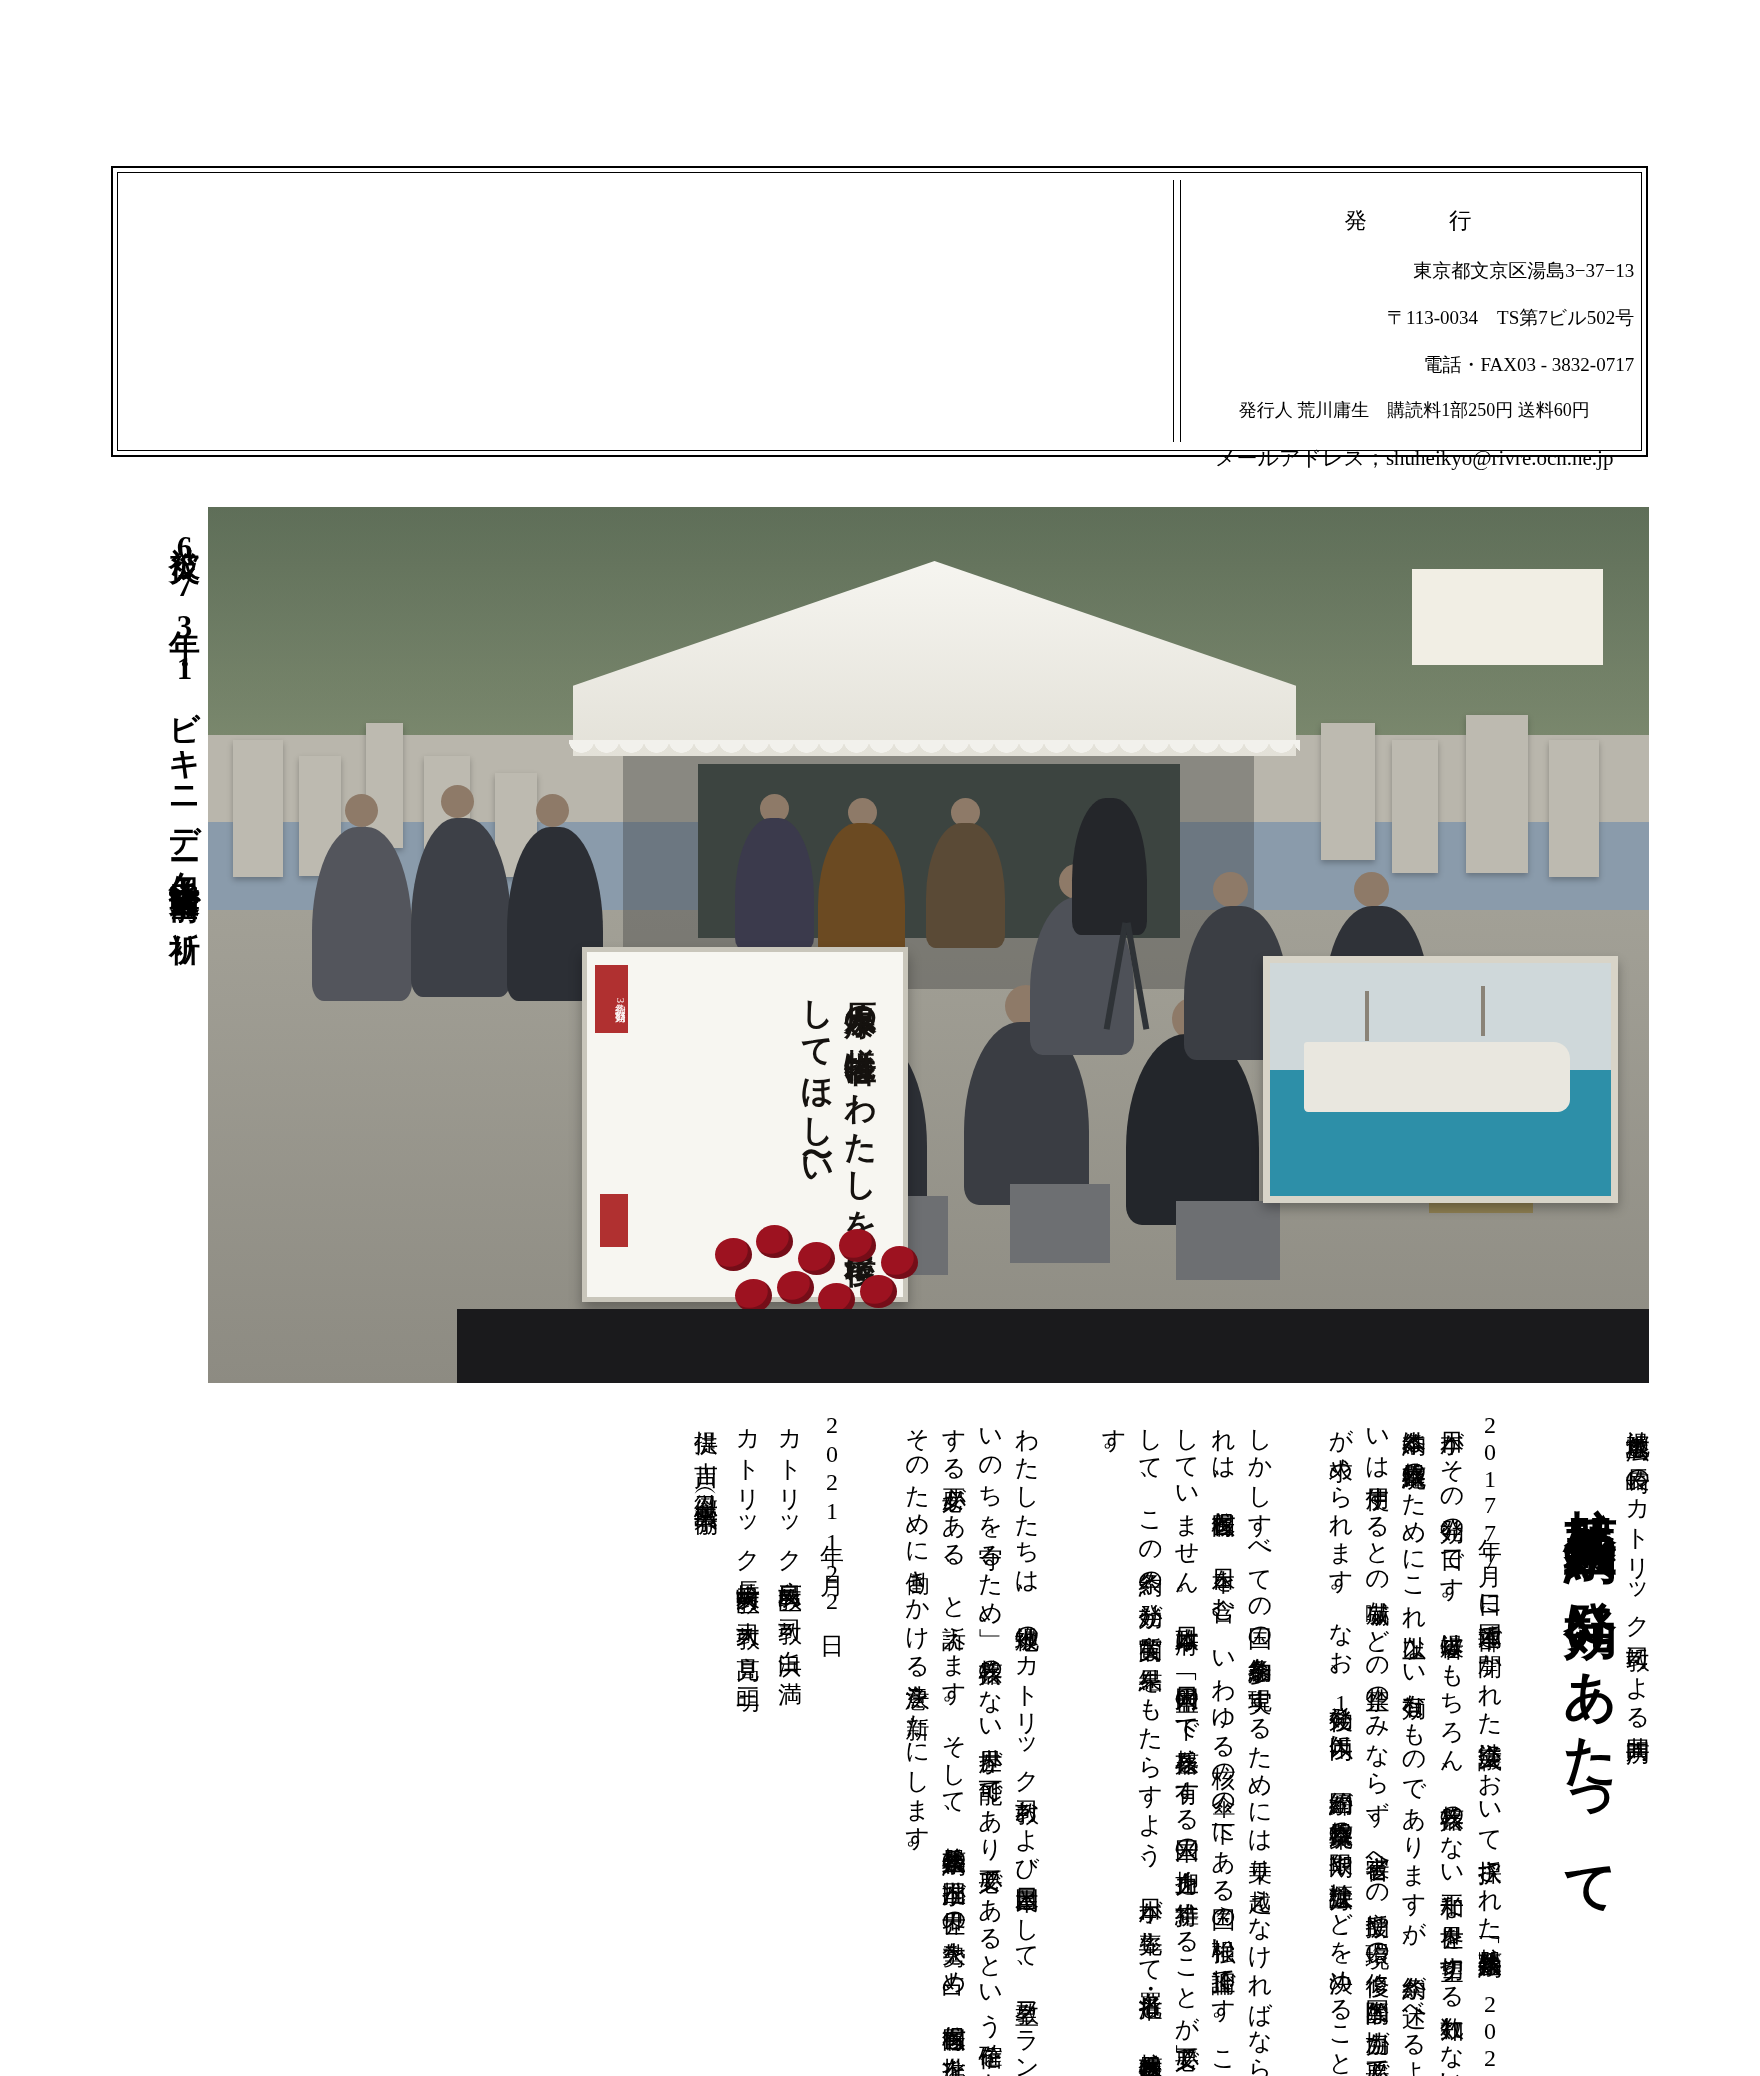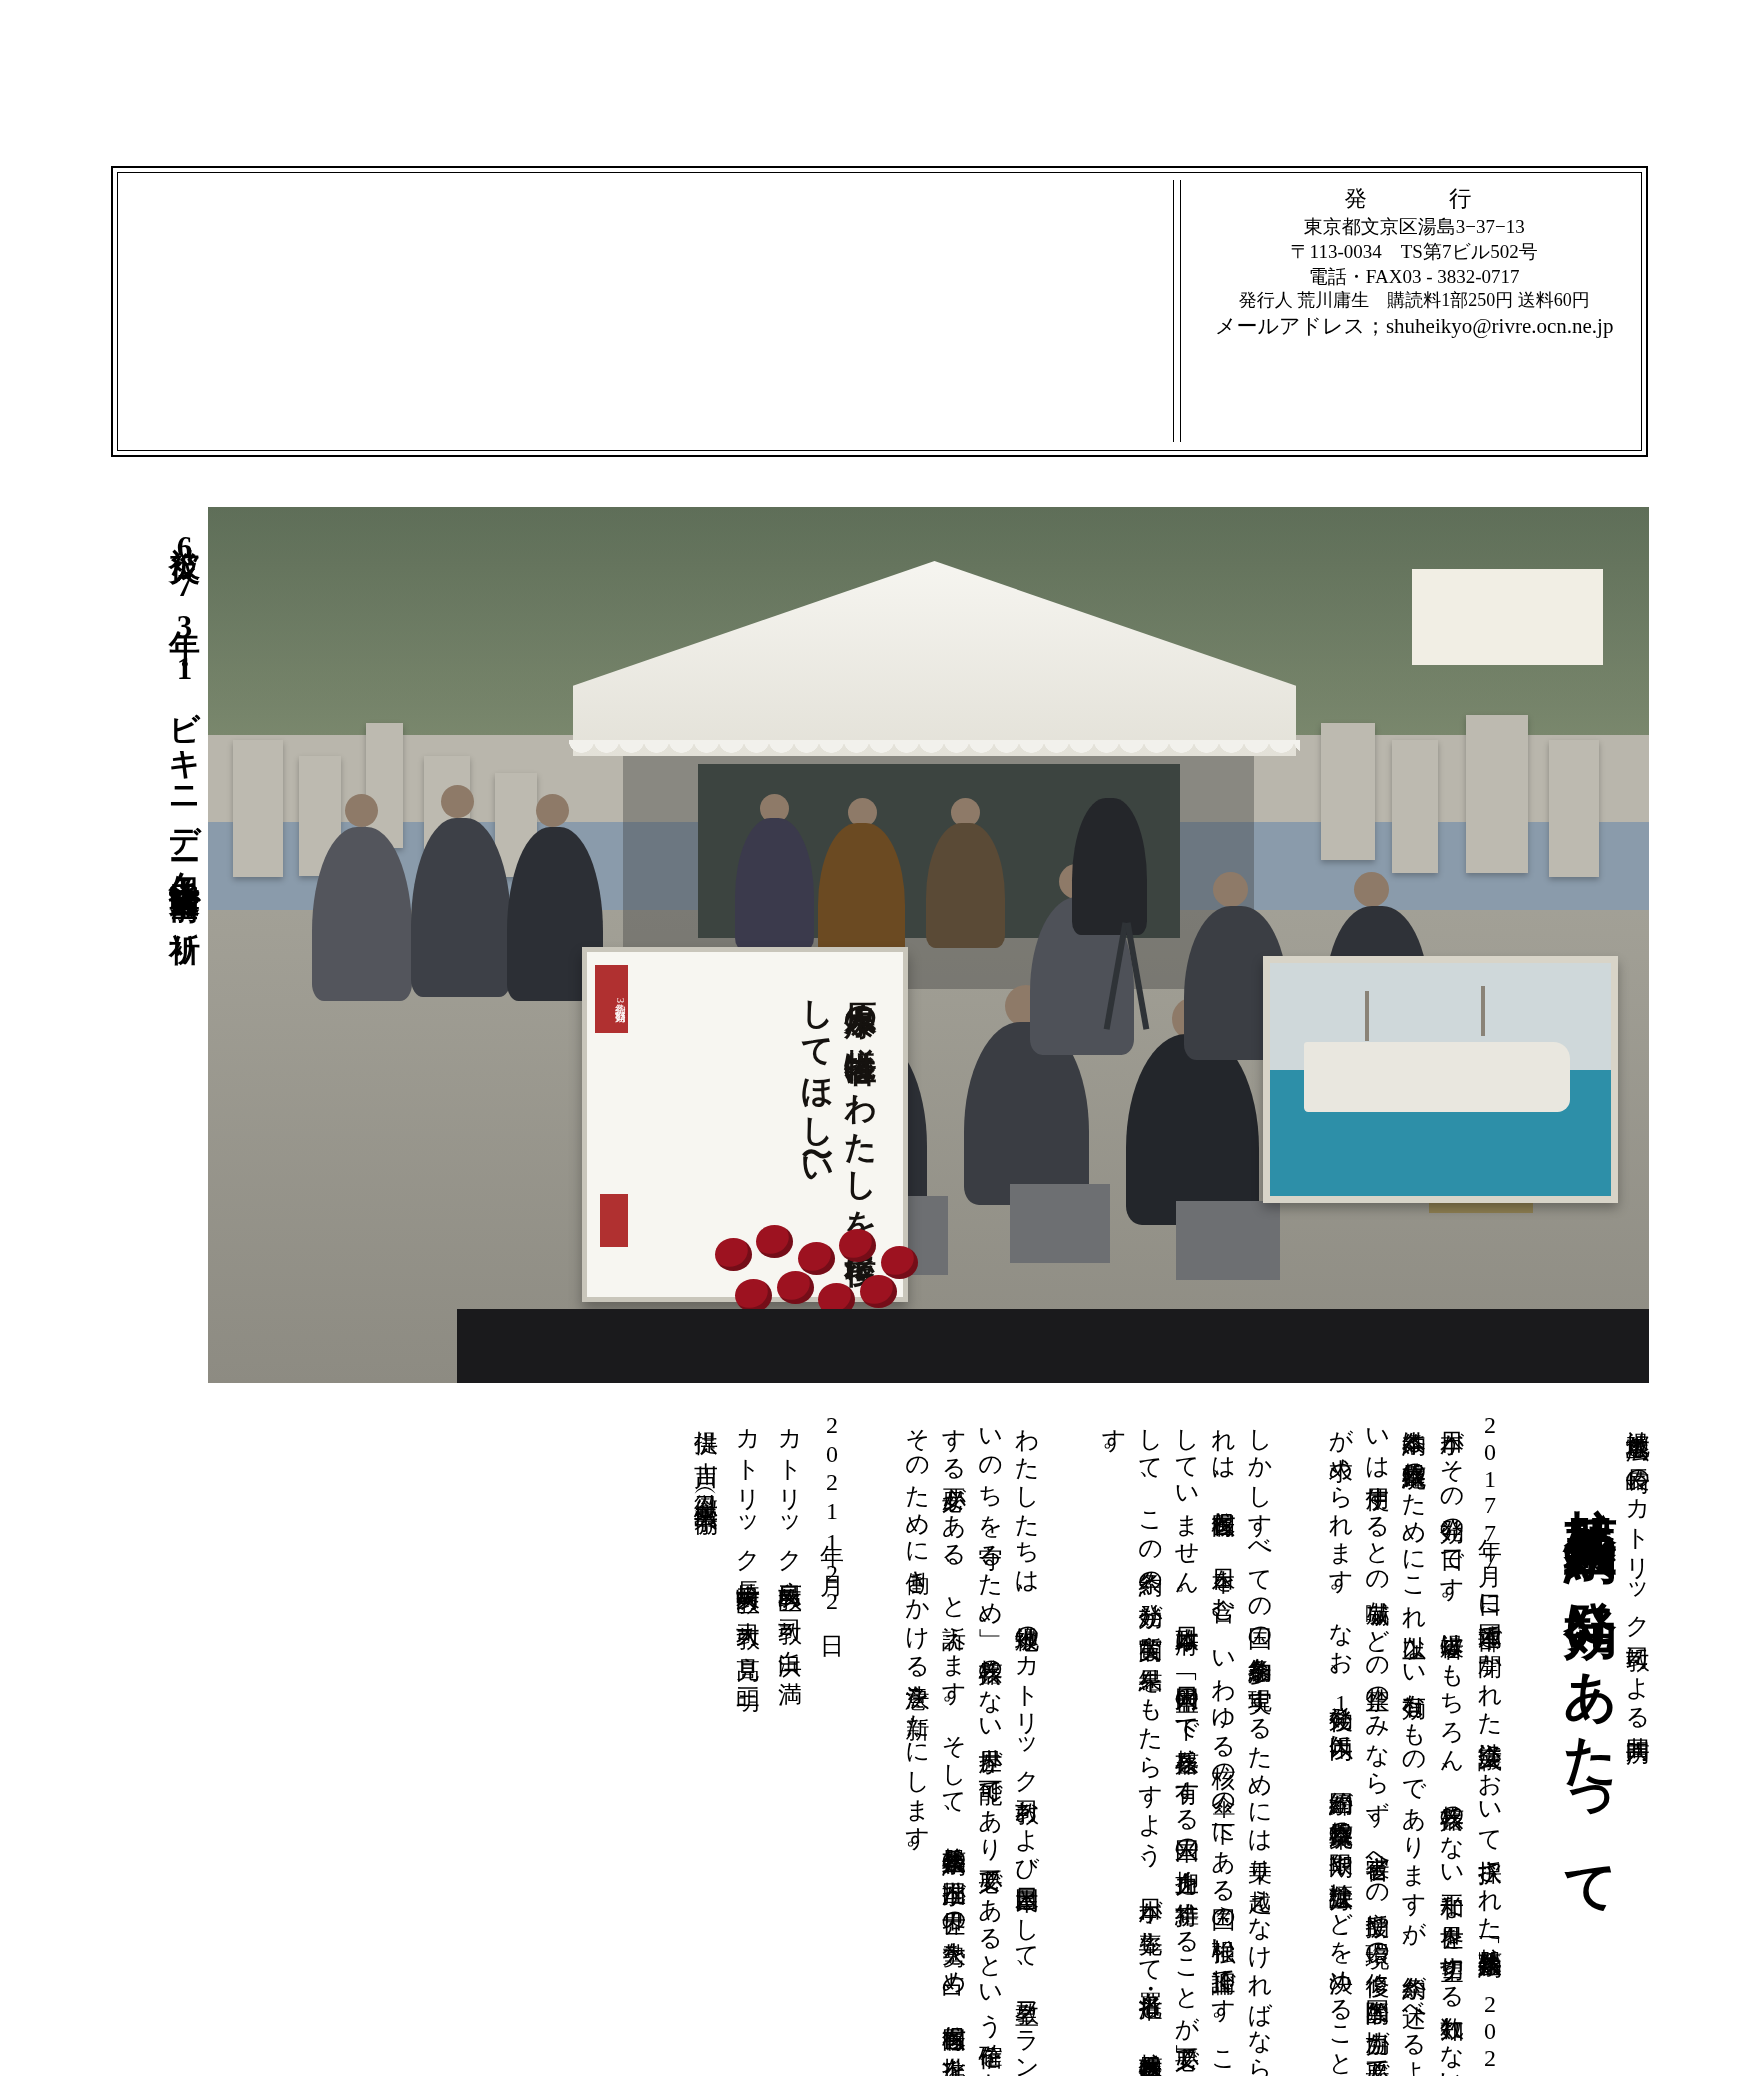--- a/index.html
+++ b/index.html
@@ -122,24 +122,24 @@
     border-left: 1.7px solid #000;
   }
 
   .mast-right {
     position: absolute;
     left: 1076px; top: 10.8px;
     width: 440px;
     text-align: center;
     white-space: nowrap;
   }
-  .mr-line { line-height: 1.32; }
+  .mr-line { line-height: 1.32; margin-top: 22px; }
   .mr-hakko { font-size: 22.4px; letter-spacing: 12.5px; }
   .mr-org { font-size: 31px; font-weight: 700; letter-spacing: 0.8px; }
-  .mr-sm { font-size: 19px; letter-spacing: 0px; }
+  .mr-sm { font-size: 19px; letter-spacing: 0px; text-align: right; }
   .mr-sm2 { font-size: 18px; letter-spacing: 0px; }
   .mr-mail { font-size: 21px; }
 
   
   .photo-wrap {
     position: absolute;
     left: 208px;
     top: 507px;
     width: 1441px;
     height: 876px;

